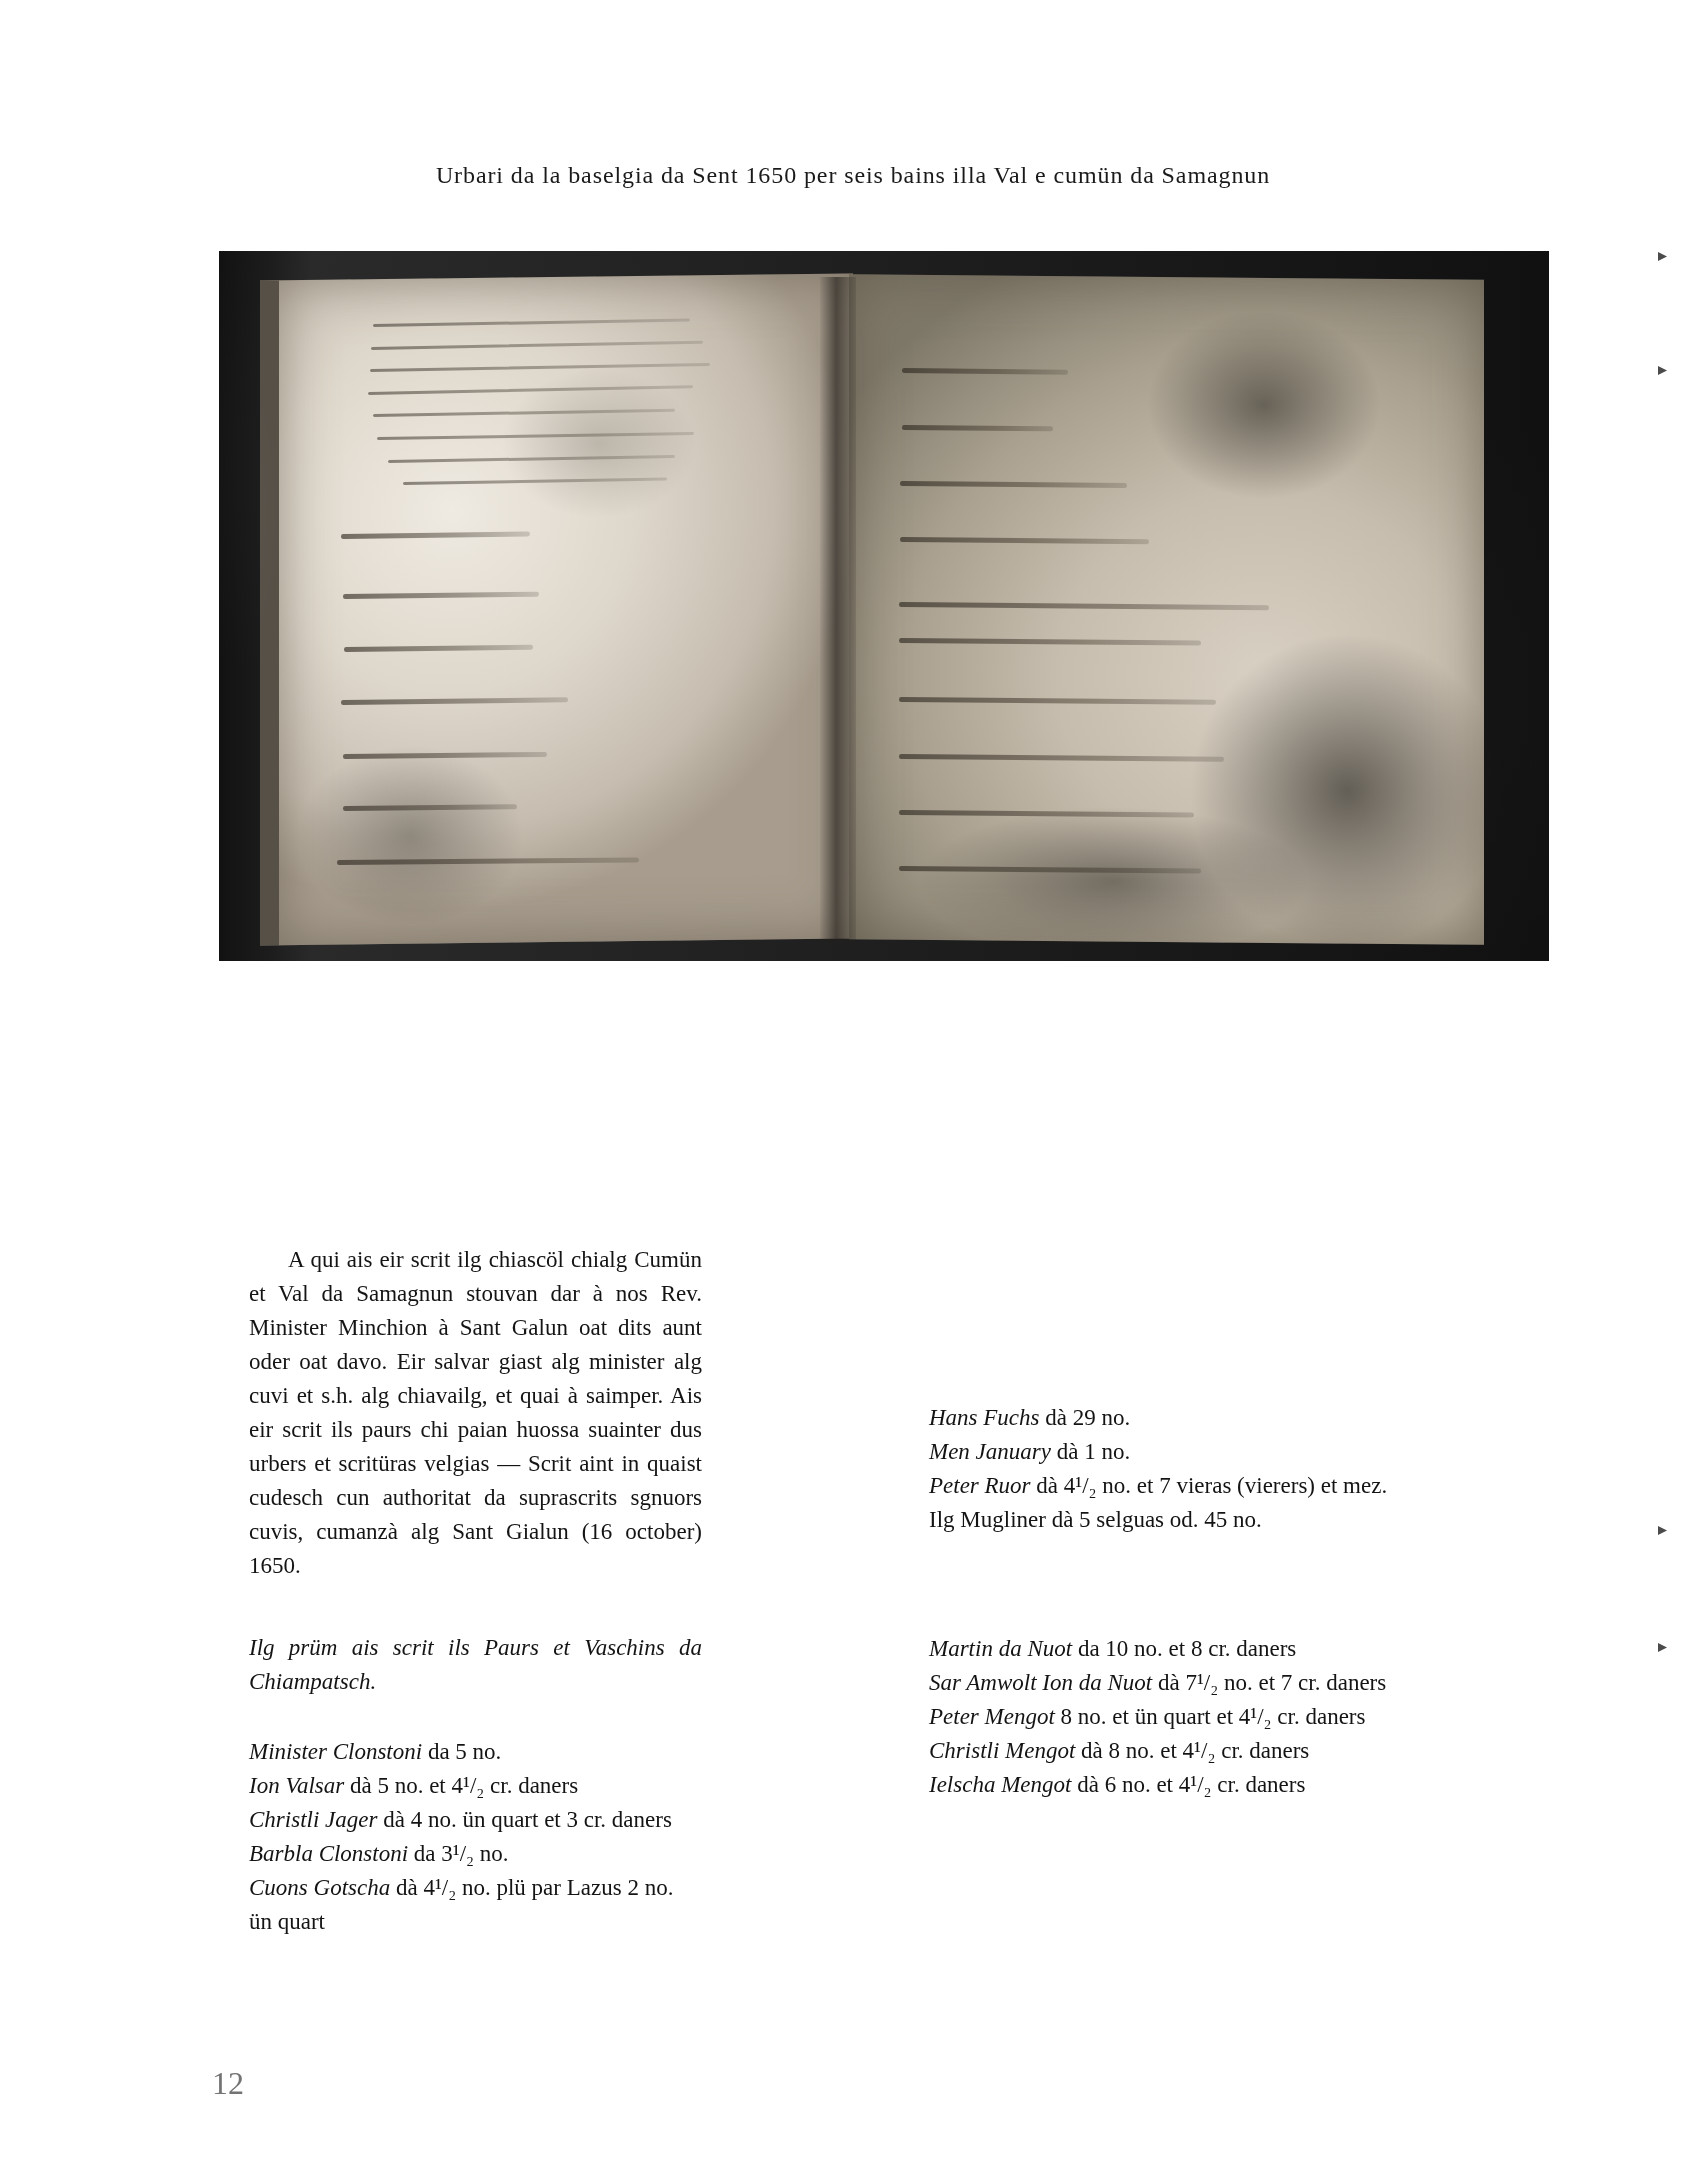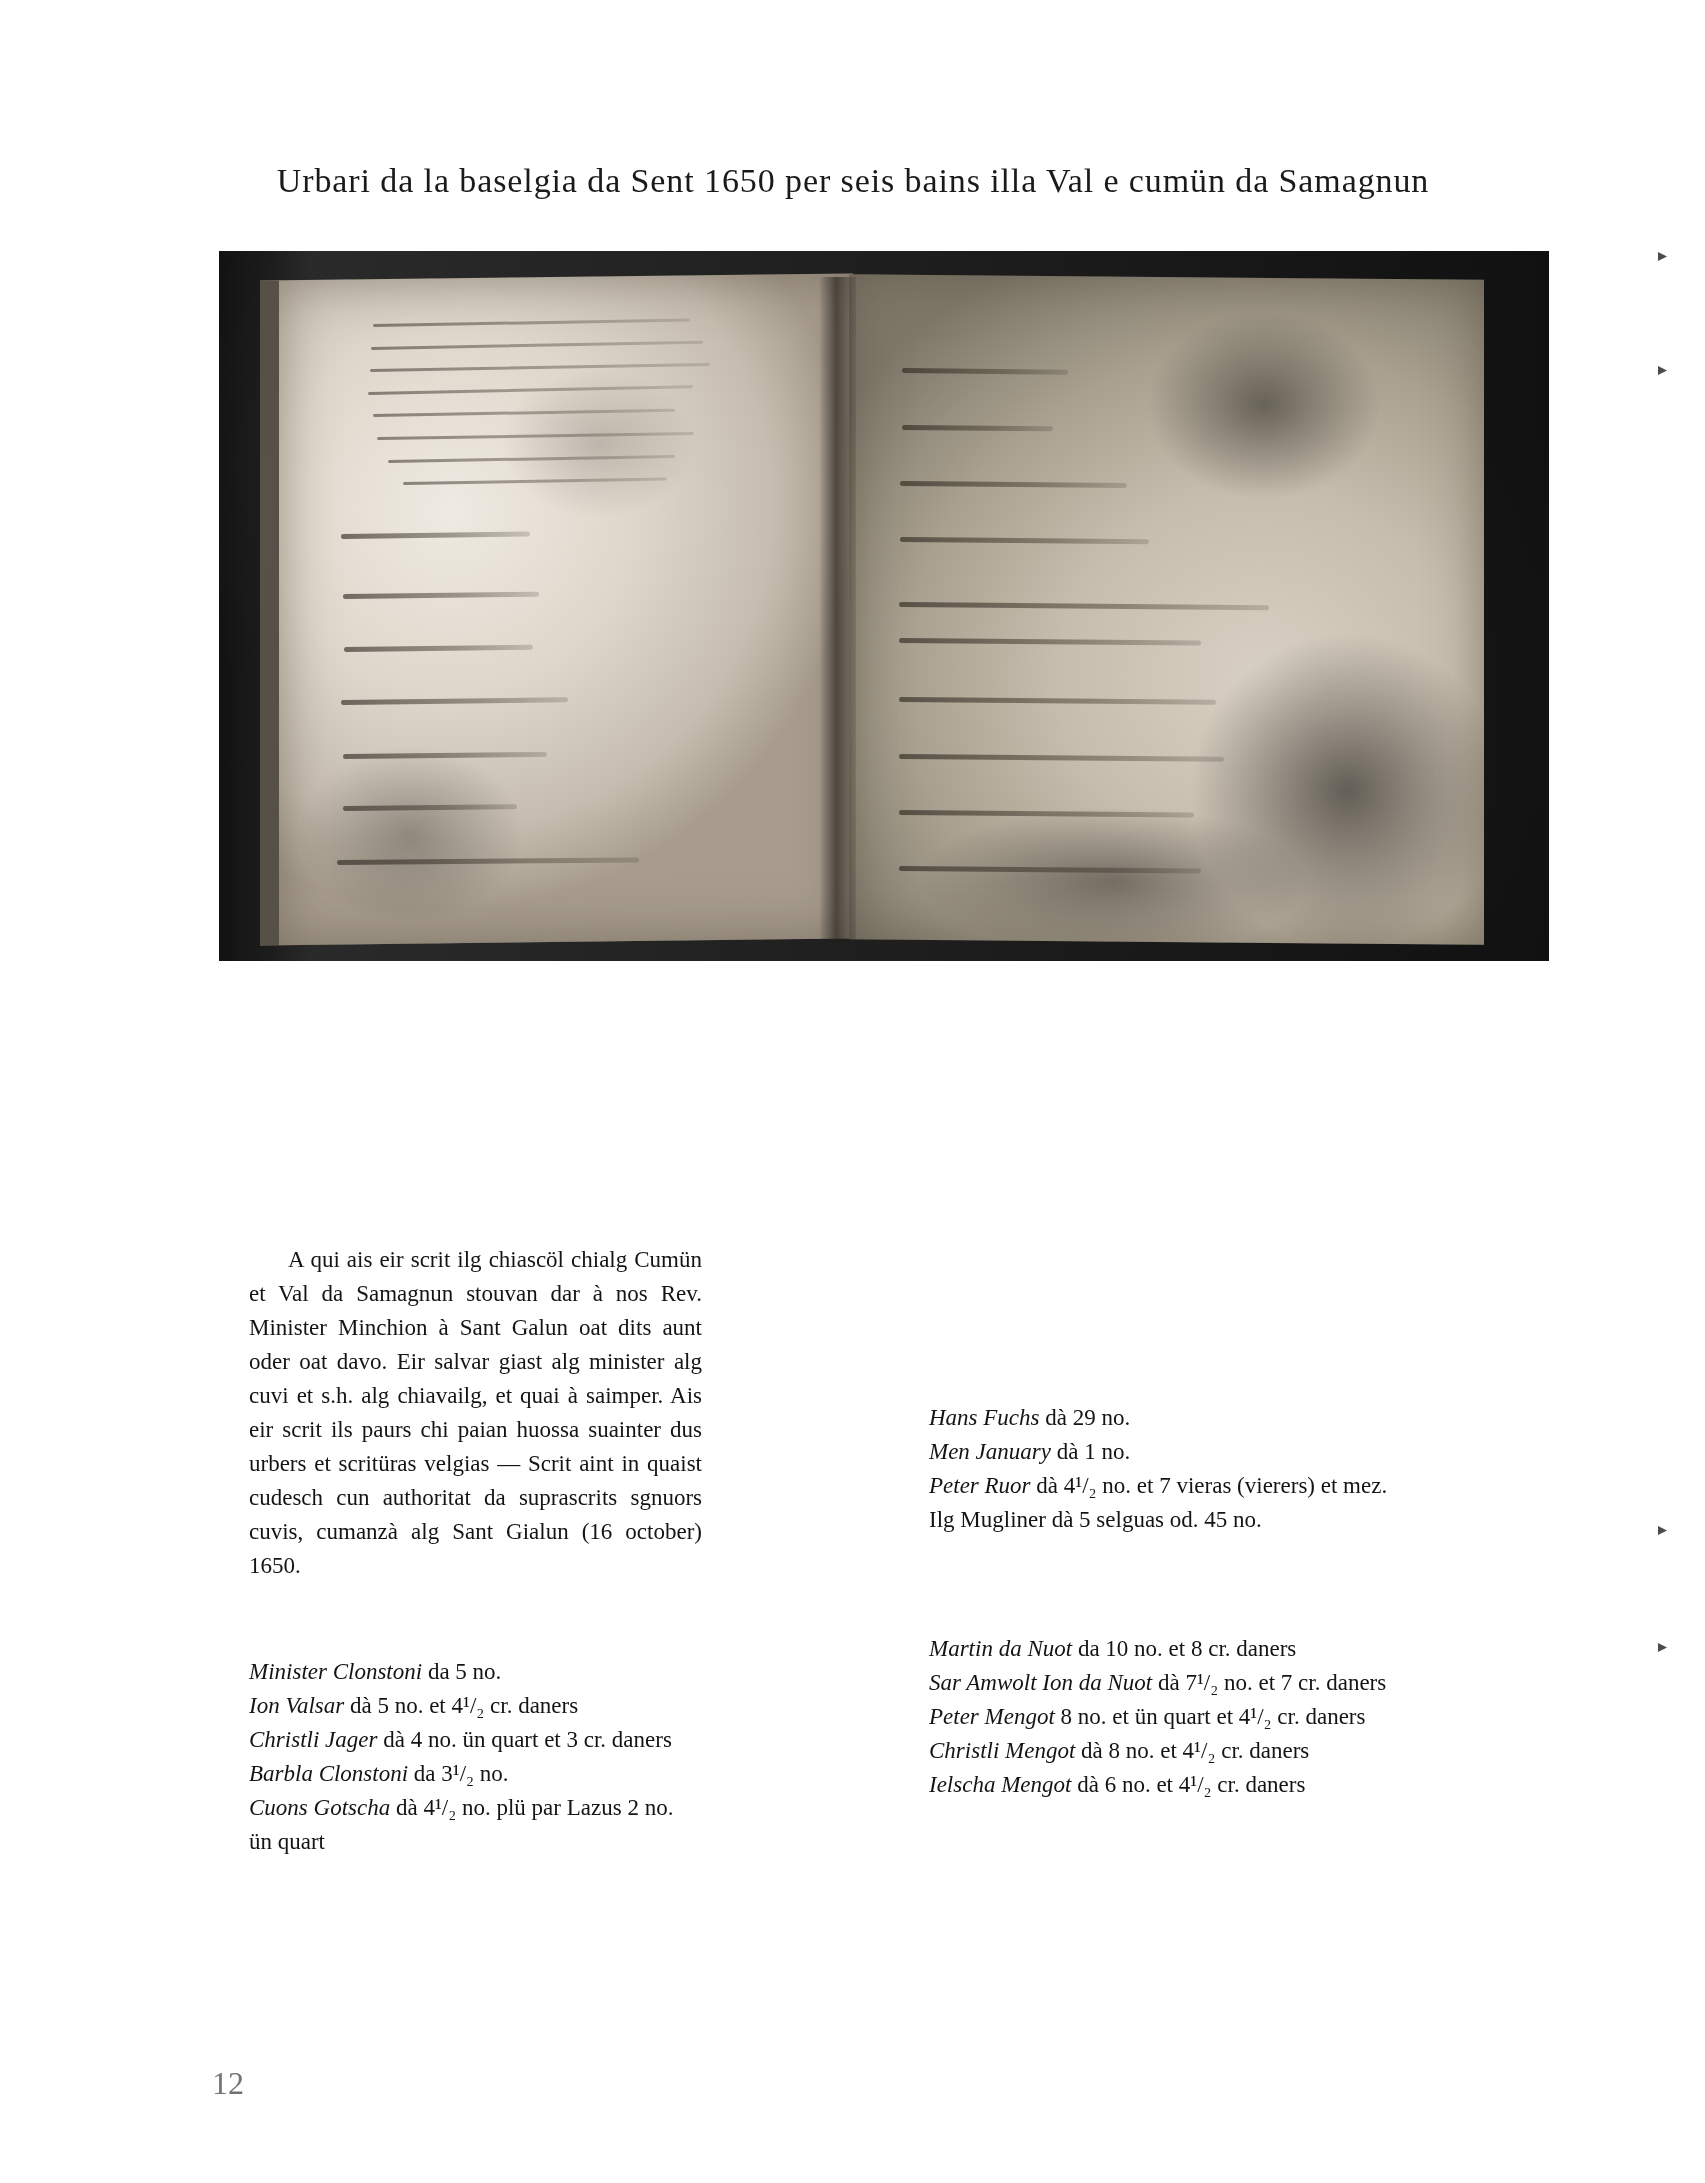--- a/index.html
+++ b/index.html
@@ -21,21 +21,21 @@
     padding: 0;
   }
 
   
   .caption {
     position: absolute;
     top: 162px;
     left: 0;
     width: 1706px;
     text-align: center;
-    font-size: 34px;
+    font-size: 24px;
     letter-spacing: 0.9px;
     color: #1a1a1a;
     font-family: "Liberation Serif", serif;
   }
 
   
   .plate {
     position: absolute;
     top: 251px;
     left: 219px;
@@ -204,20 +204,21 @@
       <div class="stain s2"></div>
       <div class="stain s3"></div>
       <div class="stain s4"></div>
       <div class="stain s5"></div>
     </div>
   </div>
 
   <div class="col col-left">
     <p class="para indent">A qui ais eir scrit ilg chiascöl chialg Cumün et Val da Samagnun stouvan dar à nos Rev. Minister Minchion à Sant Galun oat dits aunt oder oat davo. Eir salvar giast alg minister alg cuvi et s.h. alg chiavailg, et quai à saimper. Ais eir scrit ils paurs chi paian huossa suainter dus urbers et scritüras velgias — Scrit aint in quaist cudesch cun authoritat da suprascrits sgnuors cuvis, cumanzà alg Sant Gialun (16 october) 1650.</p>
     <div class="gap-med"></div>
+    <p class="para ital">Ilg prüm ais scrit ils Paurs et Vaschins da Chiampatsch.</p>
     <div class="gap-med"></div>
 
     <div class="entry">
       <span class="name">Minister Clonstoni</span>
       <span>da 5 no.</span>
     </div>
     <div class="entry">
       <span class="name">Ion Valsar</span>
       <span>dà 5 no. et 4¹/₂ cr. daners</span>
     </div>

